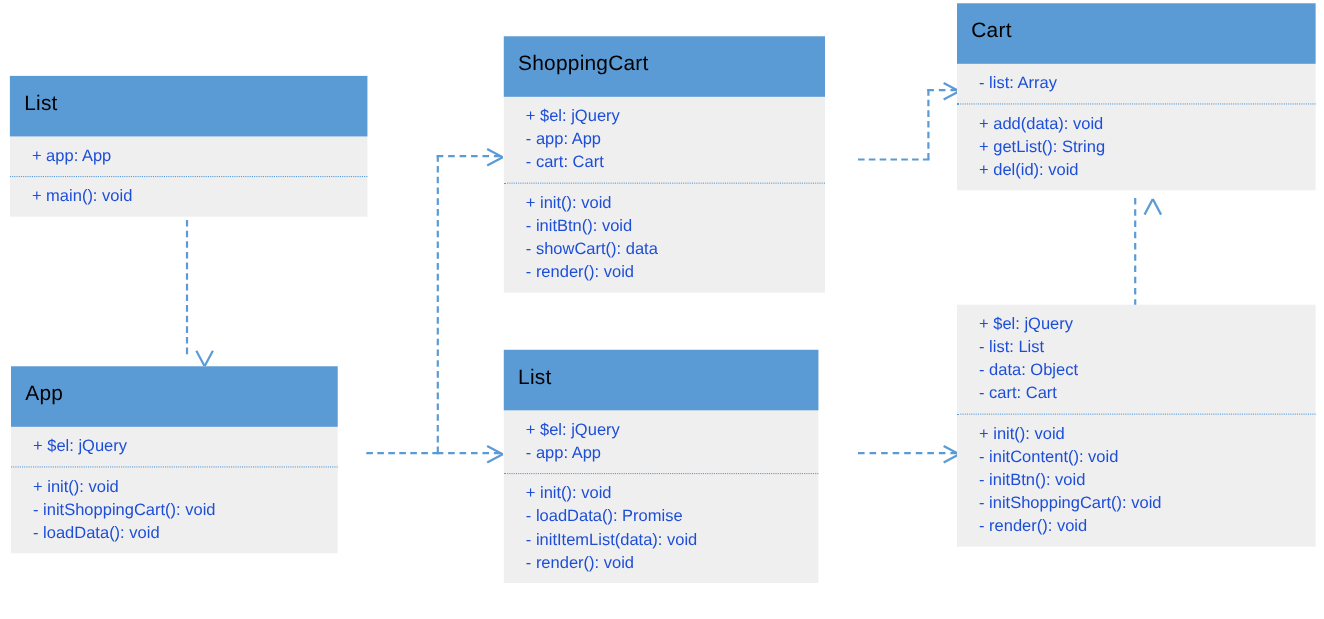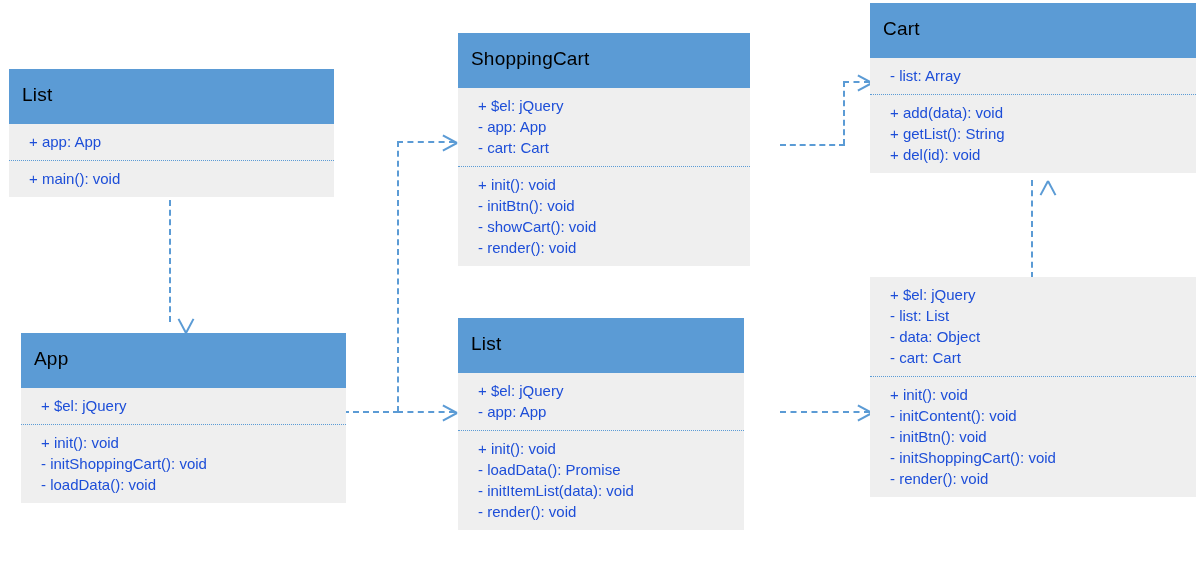--- a/index.html
+++ b/index.html
@@ -140,38 +140,38 @@
   <div class="uml-class" style="left:458px; top:33px; width:292px;">
     <div class="uml-header">ShoppingCart</div>
     <div class="uml-section attrs">
       <div class="uml-member">+ $el: jQuery</div>
       <div class="uml-member">- app: App</div>
       <div class="uml-member">- cart: Cart</div>
     </div>
     <div class="uml-section methods">
       <div class="uml-member">+ init(): void</div>
       <div class="uml-member">- initBtn(): void</div>
-      <div class="uml-member">- showCart(): void</div>
+      <div class="uml-member">- showCart(): data</div>
       <div class="uml-member">- render(): void</div>
     </div>
   </div>
 
   <div class="uml-class" style="left:870px; top:3px; width:326px;">
     <div class="uml-header">Cart</div>
     <div class="uml-section attrs">
       <div class="uml-member">- list: Array</div>
     </div>
     <div class="uml-section methods">
       <div class="uml-member">+ add(data): void</div>
       <div class="uml-member">+ getList(): String</div>
       <div class="uml-member">+ del(id): void</div>
     </div>
   </div>
 
-  <div class="uml-class" style="left:21px; top:333px; width:325px;">
+  <div class="uml-class" style="left:10px; top:333px; width:297px;">
     <div class="uml-header">App</div>
     <div class="uml-section attrs">
       <div class="uml-member">+ $el: jQuery</div>
     </div>
     <div class="uml-section methods">
       <div class="uml-member">+ init(): void</div>
       <div class="uml-member">- initShoppingCart(): void</div>
       <div class="uml-member">- loadData(): void</div>
     </div>
   </div>

